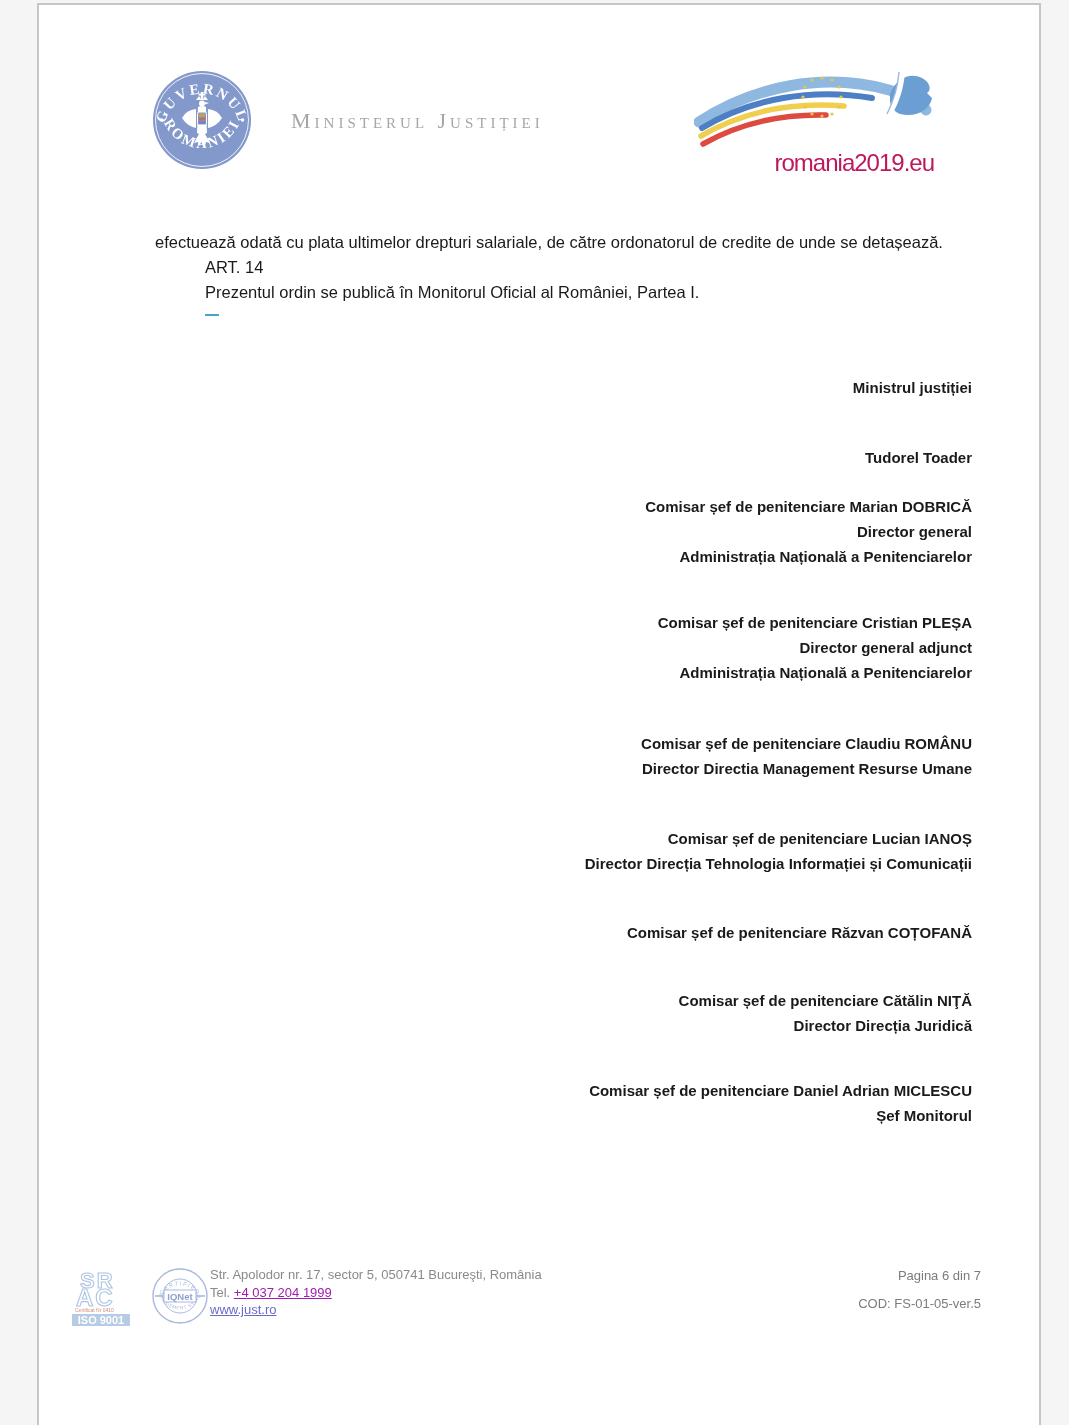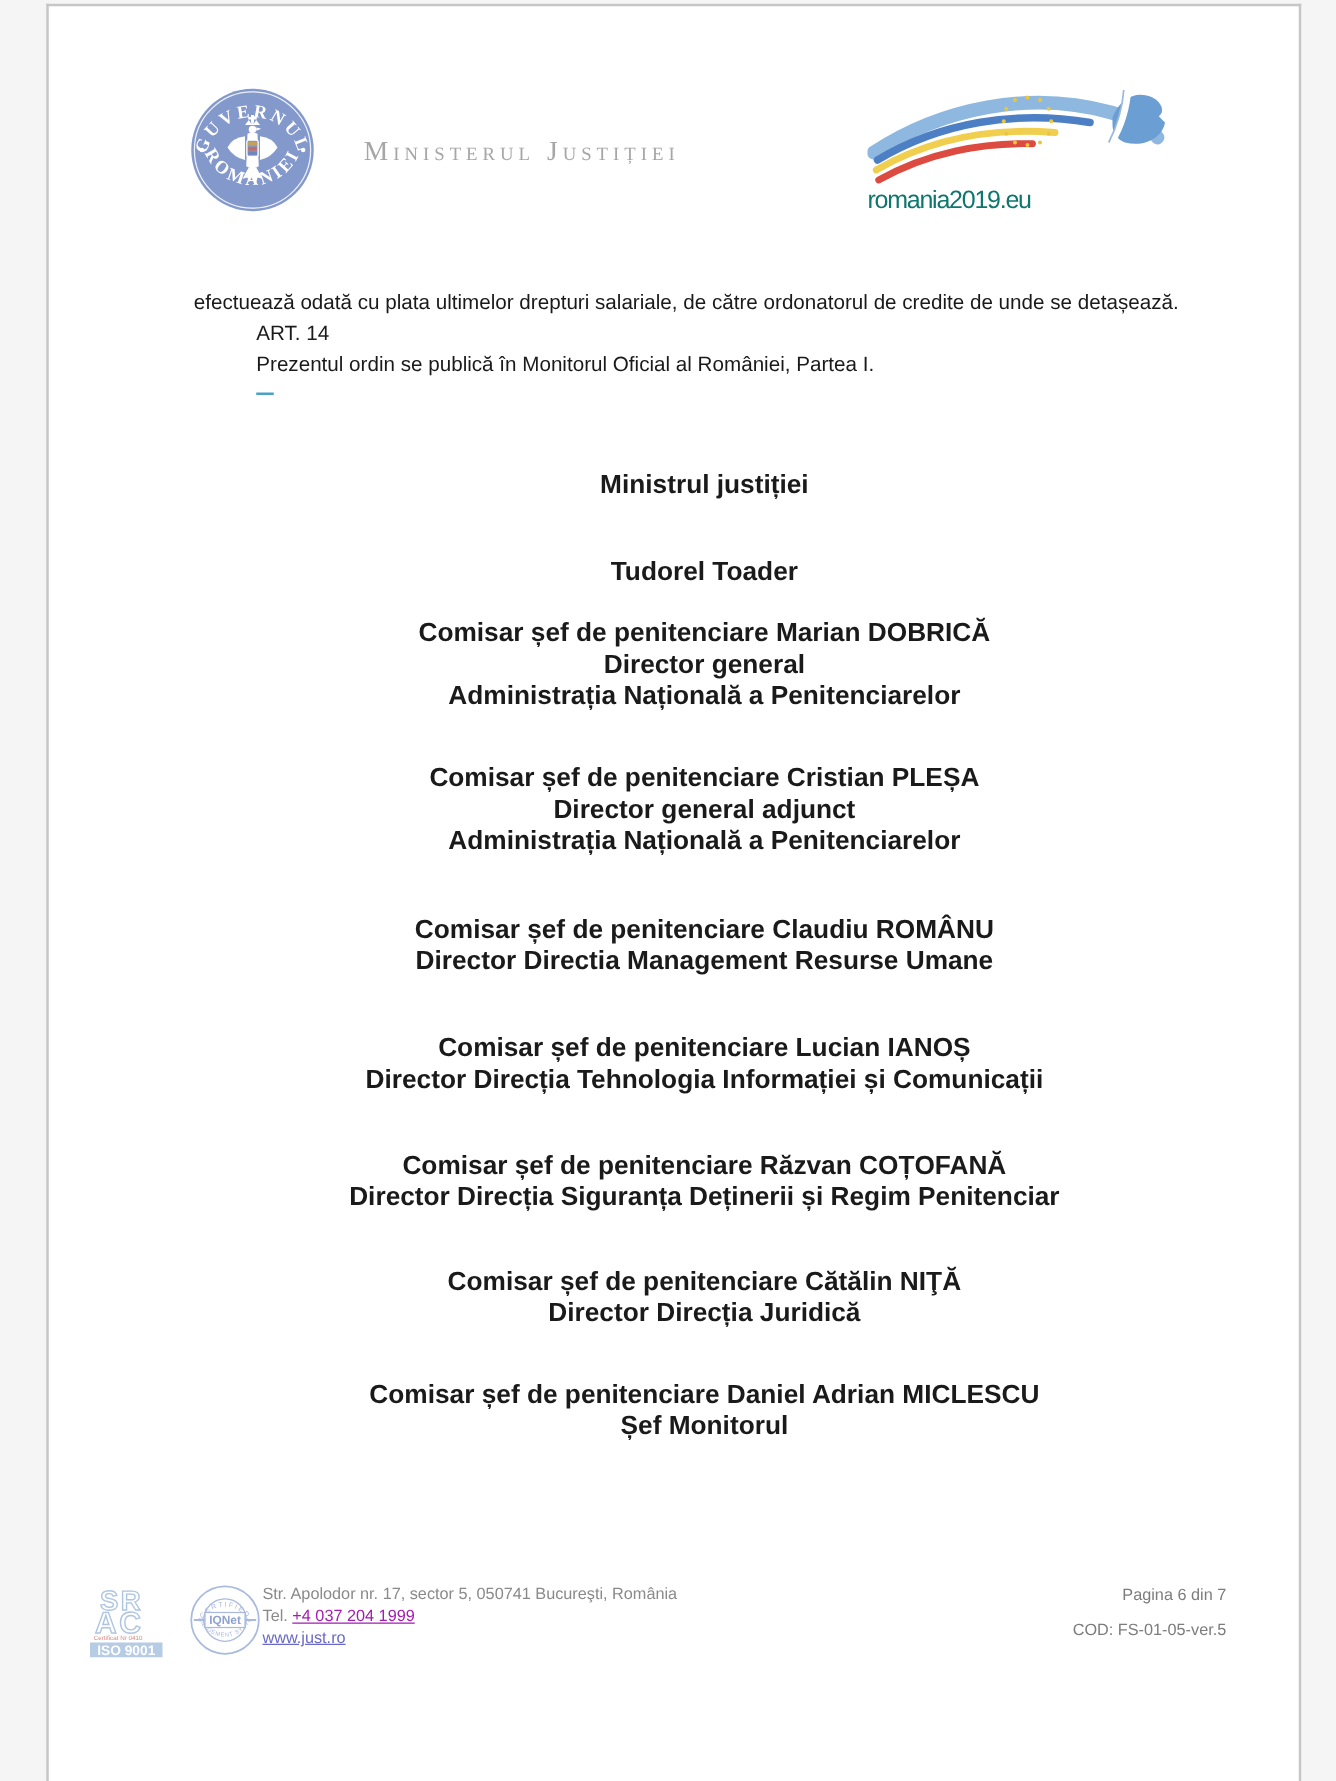--- a/index.html
+++ b/index.html
@@ -25,41 +25,41 @@
   .ministry-name {
     position:absolute; left:252px; top:103px;
     font-family:"Liberation Serif", serif;
     font-variant:small-caps;
     font-size:22px; letter-spacing:4px;
     color:#a6a6a6;
   }
   .ro2019 { position:absolute; left:655px; top:55px; width:240px; height:125px; }
   .ro2019 svg { display:block; }
   .ro2019-text {
-    text-align:left;
-    font-size:20px; color:#0f766e;
+    text-align:right;
+    font-size:24px; color:#be185d;
     letter-spacing:-1px;
     margin-top:-6px;
   }
   
   .content {
     position:absolute; top:225px; left:116px; width:817px;
     font-size:16.5px; line-height:25px;
   }
   .para { text-align:justify; }
   .indent { text-indent:0; padding-left:50px; }
   .link-dash {
     margin-left:50px; margin-top:9px;
     width:14px; height:2px;
     background:#4aa3c6;
   }
   .sig-block {
-    text-align:center;
+    text-align:right;
     font-weight:bold;
-    font-size:21px; line-height:25px;
+    font-size:15px; line-height:25px;
   }
   .sig-0 { margin-top:59px; }
   .sig-1 { margin-top:45px; }
   .sig-2 { margin-top:24px; }
   .sig-3 { margin-top:41px; }
   .sig-4 { margin-top:41px; }
   .sig-5 { margin-top:46px; }
   .sig-6 { margin-top:45px; }
   .sig-7 { margin-top:44px; }
   .sig-8 { margin-top:43px; }
@@ -171,21 +171,20 @@
         <div class="sig-block sig-5">
           <div>Comisar șef de penitenciare Claudiu ROMÂNU</div>
           <div>Director Directia Management Resurse Umane</div>
         </div>
         <div class="sig-block sig-6">
           <div>Comisar șef de penitenciare Lucian IANOȘ</div>
           <div>Director Direcția Tehnologia Informației și Comunicații</div>
         </div>
         <div class="sig-block sig-7">
           <div>Comisar șef de penitenciare Răzvan COȚOFANĂ</div>
-          <div>Director Direcția Siguranța Deținerii și Regim Penitenciar</div>
         </div>
         <div class="sig-block sig-8">
           <div>Comisar șef de penitenciare Cătălin NIŢĂ</div>
           <div>Director Direcția Juridică</div>
         </div>
         <div class="sig-block sig-9">
           <div>Comisar șef de penitenciare Daniel Adrian MICLESCU</div>
           <div>Șef Monitorul</div>
         </div>
       </div>

